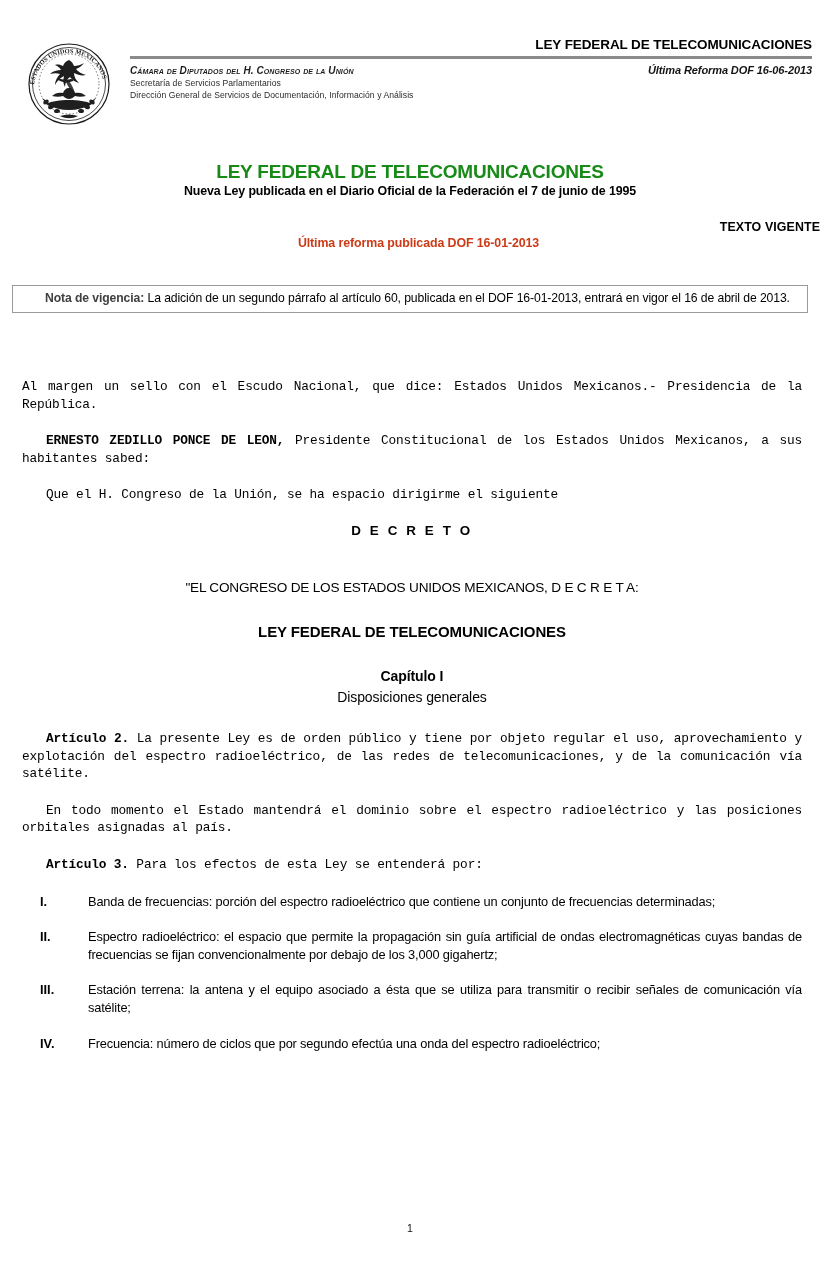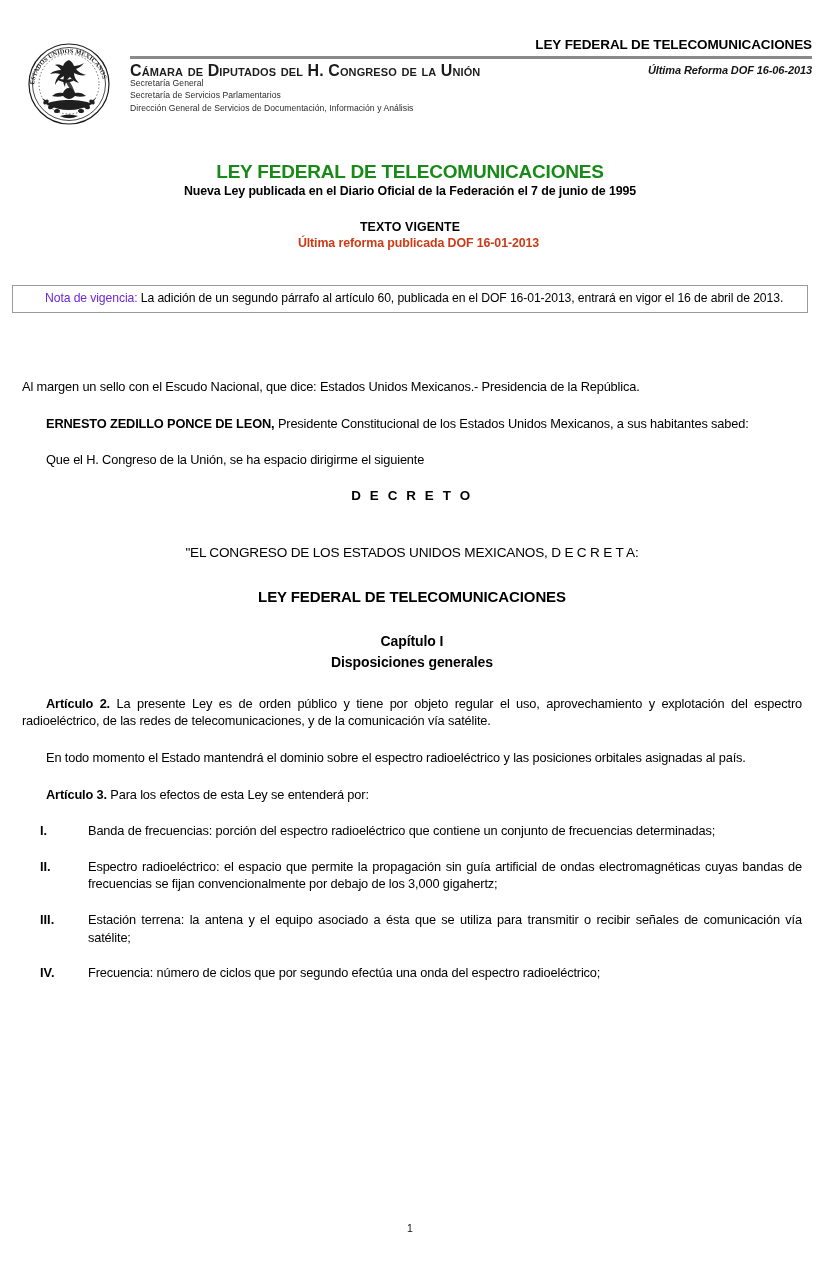--- a/index.html
+++ b/index.html
@@ -60,26 +60,27 @@
     margin-top: 3px;
     height: 3px;
     background: #8a8a8a;
     width: 682px;
   }
   .masthead-lines {
     margin-top: 5px;
     position: relative;
   }
   .camara {
-    font-size: 16px;
+    font-size: 10px;
     font-weight: bold;
     font-variant: small-caps;
     letter-spacing: 0.1px;
     color: #1c1c1c;
     line-height: 13px;
+    font-style: italic;
   }
   .sub-line {
     font-size: 8.6px;
     color: #2b2b2b;
     line-height: 12.3px;
     letter-spacing: 0.05px;
   }
   .reforma-top {
     position: absolute;
     right: 0;
@@ -111,20 +112,21 @@
     font-weight: bold;
     color: #000;
     letter-spacing: -0.1px;
   }
   .texto-vigente {
     margin-top: 22px;
     font-size: 12.4px;
     font-weight: bold;
     color: #000;
     letter-spacing: 0.1px;
+    text-align: right;
   }
   .ultima-reforma {
     margin-top: 2px;
     font-size: 12.4px;
     font-weight: bold;
     color: #cc3a16;
     letter-spacing: -0.1px;
     padding-left: 17px;
   }
 
@@ -140,38 +142,39 @@
     padding: 4px 6px 5px 6px;
   }
   .nota-text {
     font-size: 12.2px;
     line-height: 16.5px;
     color: #000;
     text-indent: 26px;
     letter-spacing: -0.1px;
   }
   .nota-label {
-    color: #6d28d9;
-    font-weight: normal;
+    color: #404040;
+    font-weight: bold;
   }
 
   
   .body-area {
     position: absolute;
     left: 22px;
     top: 378px;
     width: 780px;
   }
   p.para {
     margin: 0 0 19px 0;
     font-size: 12.8px;
     line-height: 17.6px;
     text-align: justify;
     letter-spacing: -0.15px;
     color: #000;
+    font-family: Liberation Mono, monospace;
   }
   p.para.indent { text-indent: 24px; }
   p.para .bold { font-weight: bold; }
 
   .centered {
     margin: 0;
     text-align: center;
     font-size: 12.8px;
     color: #000;
     letter-spacing: -0.1px;
@@ -193,21 +196,21 @@
     font-weight: bold;
     font-size: 15px;
     letter-spacing: -0.1px;
   }
   .capitulo {
     font-weight: bold;
     font-size: 14px;
     line-height: 21px;
   }
   .capitulo-sub {
-    font-weight: bold;
+    font-weight: normal;
     font-size: 14px;
     line-height: 21px;
     margin-bottom: 22px;
   }
 
   
   .frac {
     display: flex;
     margin-bottom: 18px;
   }
@@ -293,21 +296,20 @@
           <path d="M38 78 c6 -2 12 -2 18 0 c-6 3 -12 3 -18 0 z"></path>
         </g>
       </svg>
     </div>
 
     <div class="masthead-right">
       <div class="doc-title-top">LEY FEDERAL DE TELECOMUNICACIONES</div>
       <div class="rule"></div>
       <div class="masthead-lines">
         <div class="camara">Cámara de Diputados del H. Congreso de la Unión</div>
-        <div class="sub-line">Secretaría General</div>
         <div class="sub-line">Secretaría de Servicios Parlamentarios</div>
         <div class="sub-line">Dirección General de Servicios de Documentación, Información y Análisis</div>
         <div class="reforma-top">Última Reforma DOF 16-06-2013</div>
       </div>
     </div>
   </div>
 
   <div class="title-block">
     <div class="law-title">LEY FEDERAL DE TELECOMUNICACIONES</div>
     <div class="pub-line">Nueva Ley publicada en el Diario Oficial de la Federación el 7 de junio de 1995</div>

